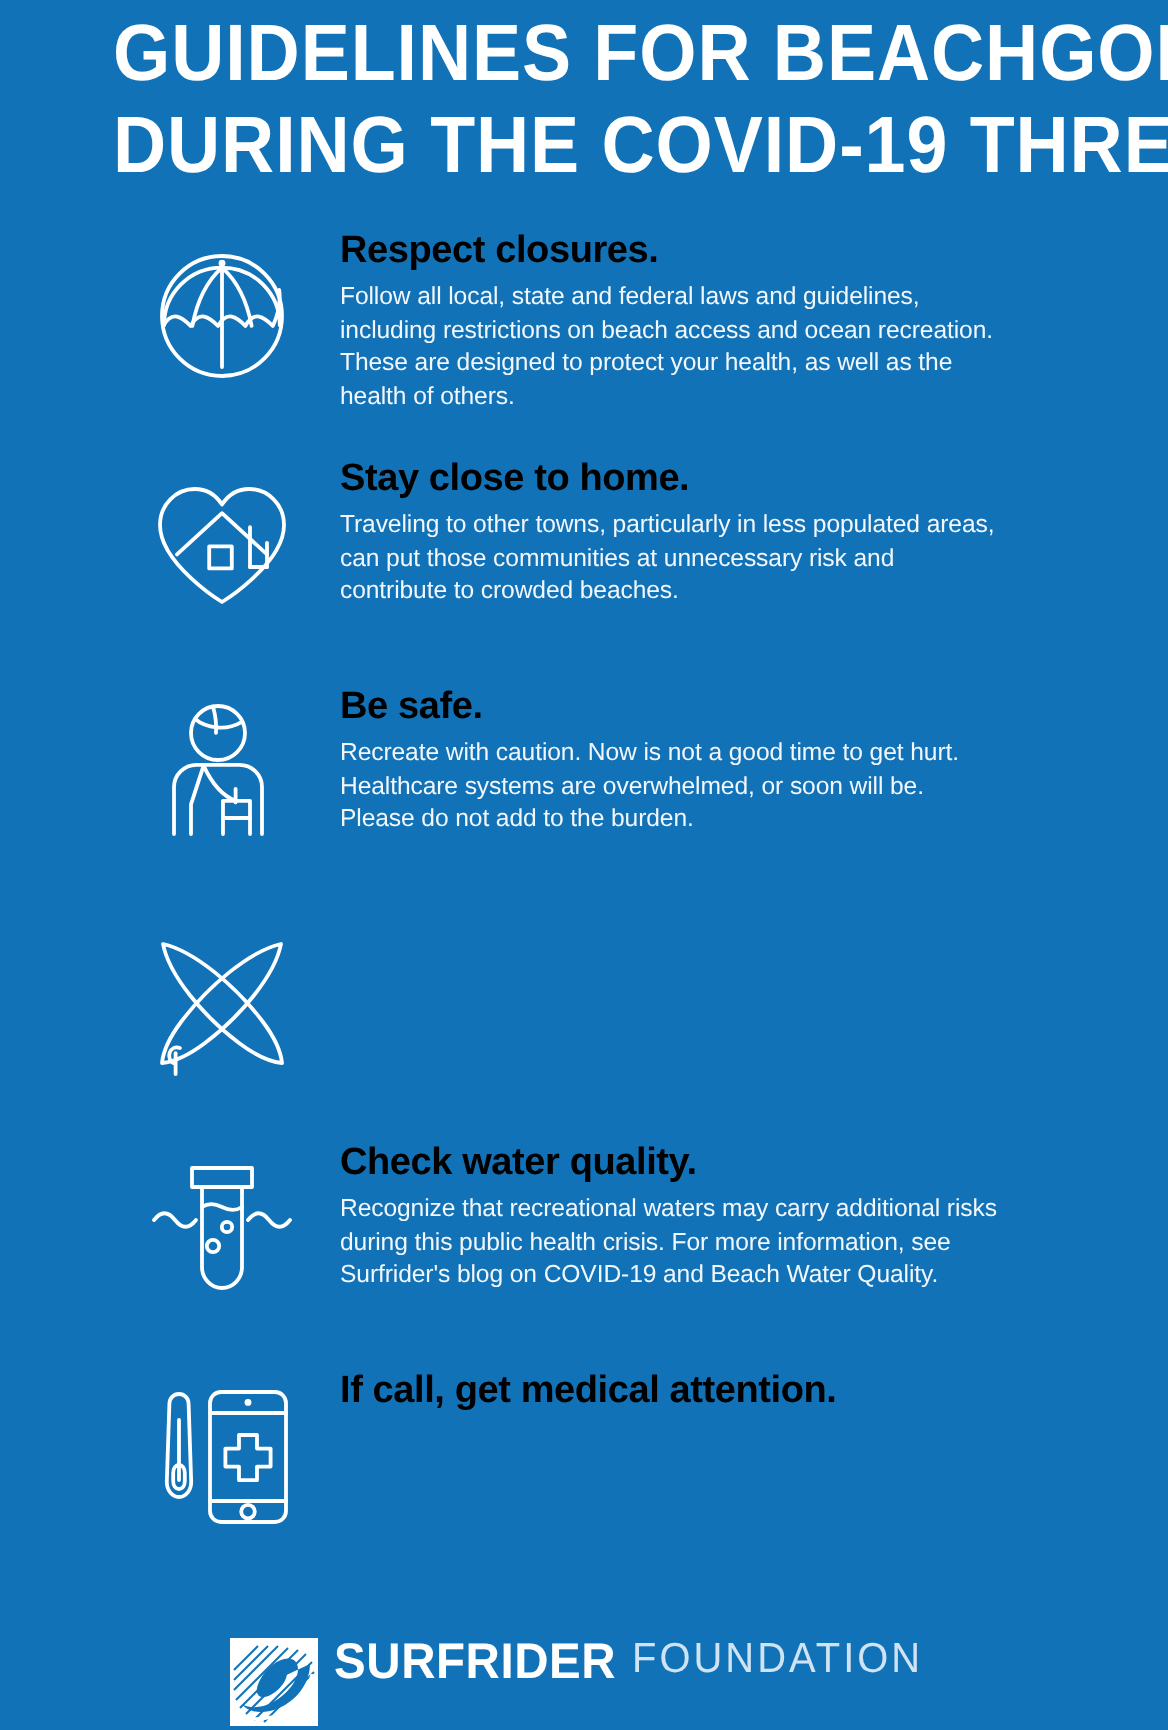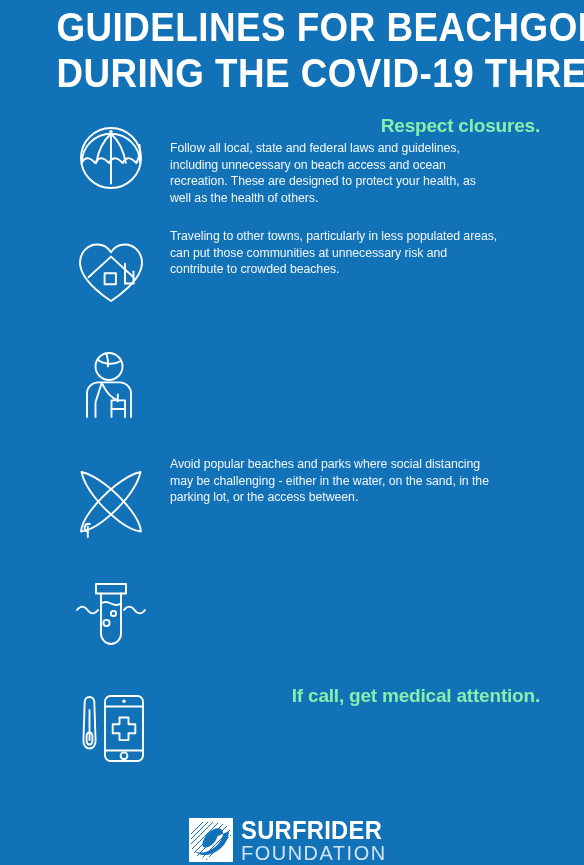--- a/index.html
+++ b/index.html
@@ -67,27 +67,26 @@
   }
   .icon-cell svg {
     display: block;
   }
   .text-cell {
     flex: 1;
     padding-left: 10px;
     padding-top: 2px;
   }
   .g-heading {
-    color: #86efac;
+    color: #000000;
     font-weight: 700;
     font-size: 19px;
     line-height: 23px;
     letter-spacing: -0.2px;
     margin: 0 0 3px 0;
-    text-align: right;
   }
   .g-body {
     color: #f2f7fb;
     font-size: 12.3px;
     line-height: 16.6px;
     letter-spacing: -0.05px;
     margin: 0;
     max-width: 330px;
   }
 
@@ -105,21 +104,21 @@
   }
   .logo-mark {
     width: 44px;
     height: 44px;
     background: #ffffff;
     display: block;
   }
   .logo-words {
     margin-left: 8px;
     display: flex;
-    flex-direction: column;
+    flex-direction: row;
     justify-content: center;
   }
   .logo-top {
     color: #ffffff;
     font-family: "Liberation Sans Narrow", "Liberation Sans", sans-serif;
     font-weight: 700;
     font-size: 25px;
     line-height: 24px;
     letter-spacing: 0.3px;
     transform: scaleX(0.95);
@@ -155,82 +154,90 @@
           <path d="M8.6 43 C13 35 18 38.5 22.3 43 C26.6 35 31.6 38.5 36 43 C40.4 35 45.4 38.5 49.7 43 C54 35 59 38.5 63.4 43 C66 37.5 67.4 31 66.6 25"></path>
           <path d="M9 42.6 C9 26.6 21.9 13.8 38 13.8 C54 13.8 66.9 26.6 66.9 42.6"></path>
           <path d="M38 13.8 L38 63.5"></path>
           <path d="M38 13.8 C31 20 25.5 30.4 23.2 42.9"></path>
           <path d="M38 13.8 C45 20 50.5 30.4 52.8 42.9"></path>
           <circle cx="38" cy="11.6" r="1.7" fill="#ffffff" stroke="none"></circle>
         </svg>
       </div>
       <div class="text-cell">
         <p class="g-heading">Respect closures.</p>
-        <p class="g-body">Follow all local, state and federal laws and guidelines, including unnecessary on beach access and ocean recreation. These are designed to protect your health, as well as the health of others.</p>
+        <p class="g-body">Follow all local, state and federal laws and guidelines, including restrictions on beach access and ocean recreation. These are designed to protect your health, as well as the health of others.</p>
       </div>
     </div>
 
     <div class="guideline-row">
       <div class="icon-cell">
         <svg width="76" height="76" viewBox="0 0 76 76" fill="none" stroke="#ffffff" stroke-width="1.9" stroke-linecap="round" stroke-linejoin="round">
           <path d="M38 67 C38 67 7 48 7 28.5 C7 18.3 15 10.5 24.3 10.5 C30.6 10.5 35.2 13.9 38 18.3 C40.8 13.9 45.4 10.5 51.7 10.5 C61 10.5 69 18.3 69 28.5 C69 48 38 67 38 67 Z"></path>
           <path d="M15.5 43.2 L38 22.6 L60.5 43.2"></path>
           <path d="M52 29.6 L52 49.5"></path>
           <path d="M60.5 37.4 L60.5 49.5"></path>
           <path d="M52 49.5 L60.5 49.5"></path>
           <rect x="31.6" y="39.2" width="11.3" height="11"></rect>
         </svg>
       </div>
       <div class="text-cell">
+        <p class="g-heading">Stay close to home.</p>
         <p class="g-body">Traveling to other towns, particularly in less populated areas, can put those communities at unnecessary risk and contribute to crowded beaches.</p>
       </div>
     </div>
 
     <div class="guideline-row">
       <div class="icon-cell">
         <svg width="76" height="76" viewBox="0 0 76 76" fill="none" stroke="#ffffff" stroke-width="1.9" stroke-linecap="round" stroke-linejoin="round">
           <circle cx="36" cy="18.5" r="13.5"></circle>
           <path d="M24.5 11.5 C30 16 40 17.6 47.5 13.2"></path>
           <path d="M33.5 5.4 C34.8 9.8 35.3 13.8 35 18.4"></path>
           <path d="M14 69 L14 45.5 C14 39.5 19 34.4 25.2 34.4 L46.8 34.4 C53 34.4 58 39.5 58 45.5 L58 69"></path>
           <path d="M28.8 34.8 L22.5 54.2 L22.5 69"></path>
           <path d="M28.8 34.8 C33 44 38.5 50 44.8 52.4"></path>
           <path d="M44.8 46.4 L44.8 53.2"></path>
           <rect x="38.5" y="52.4" width="13.5" height="8.6"></rect>
           <path d="M38.5 61 L38.5 69"></path>
           <path d="M52 61 L52 69"></path>
         </svg>
       </div>
+      <div class="text-cell">
+        <p class="g-heading">Be safe.</p>
+        <p class="g-body">Recreate with caution. Now is not a good time to get hurt. Healthcare systems are overwhelmed, or soon will be. Please do not add to the burden.</p>
+      </div>
     </div>
 
     <div class="guideline-row">
       <div class="icon-cell">
         <svg width="80" height="80" viewBox="0 0 80 80" fill="none" stroke="#ffffff" stroke-width="1.9" stroke-linecap="round" stroke-linejoin="round">
           <path d="M10.5 10 C26 13.5 47 31 60.5 49 C66.5 57 69.5 64.5 70 69.5 C64.5 69 56.5 65.5 48.5 59.5 C30.5 46 13.5 25.5 10.5 10 Z"></path>
           <path d="M69.5 10 C66.5 25.5 49.5 46 31.5 59.5 C23.5 65.5 15.5 69 10 69.5 C10.5 64.5 13.5 57 19.5 49 C33 31 54 13.5 69.5 10 Z"></path>
           <path d="M19 62 C16.6 61.2 14.6 62.2 13.8 64.4 C13 66.8 14.2 69.2 16.6 69.8"></path>
           <path d="M16.8 64.6 L16.8 75"></path>
         </svg>
       </div>
       <div class="text-cell">
-        <p class="g-body">Avoid popular beaches and parks where social distancing may be challenging - either in the water, on the sand, in the parking lot, or the access between.</p>
       </div>
     </div>
 
     <div class="guideline-row">
       <div class="icon-cell">
         <svg width="78" height="78" viewBox="0 0 78 78" fill="none" stroke="#ffffff" stroke-width="1.9" stroke-linecap="round" stroke-linejoin="round">
           <rect x="24" y="8" width="30" height="9.5"></rect>
           <path d="M29 17.5 L29 57.5 C29 63.3 33.5 68 39 68 C44.5 68 49 63.3 49 57.5 L49 17.5"></path>
           <path d="M29 27.5 C32 25.5 35 25.5 39 27.5 C43 29.5 46 29.5 49 27.5"></path>
           <circle cx="41.5" cy="37.5" r="2.6"></circle>
           <circle cx="34.5" cy="47" r="3.1"></circle>
           <path d="M5 34 C8.5 29.5 12 29.5 15.5 34 C19 38.5 22.5 38.5 26 34"></path>
           <path d="M52 34 C55.5 29.5 59 29.5 62.5 34 C66 38.5 69.5 38.5 73 34"></path>
         </svg>
+      </div>
+      <div class="text-cell">
+        <p class="g-heading">Check water quality.</p>
+        <p class="g-body">Recognize that recreational waters may carry additional risks during this public health crisis. For more information, see Surfrider's blog on COVID-19 and Beach Water Quality.</p>
       </div>
     </div>
 
     <div class="guideline-row">
       <div class="icon-cell">
         <svg width="78" height="78" viewBox="0 0 78 78" fill="none" stroke="#ffffff" stroke-width="1.9" stroke-linecap="round" stroke-linejoin="round">
           <path d="M17.5 7 C20.2 7 22.3 9.2 22.3 11.9 L23.6 51 C23.6 55.2 20.9 58.5 17.5 58.5 C14.1 58.5 11.4 55.2 11.4 51 L12.7 11.9 C12.7 9.2 14.8 7 17.5 7 Z"></path>
           <path d="M17.5 20 L17.5 50"></path>
           <path d="M14.6 46.5 C14.6 44 15.9 42.5 17.5 42.5 C19.1 42.5 20.4 44 20.4 46.5 L20.4 50.5 C20.4 53 19.1 54.5 17.5 54.5 C15.9 54.5 14.6 53 14.6 50.5 Z"></path>
           <rect x="33" y="6" width="38" height="65" rx="5.5"></rect>

